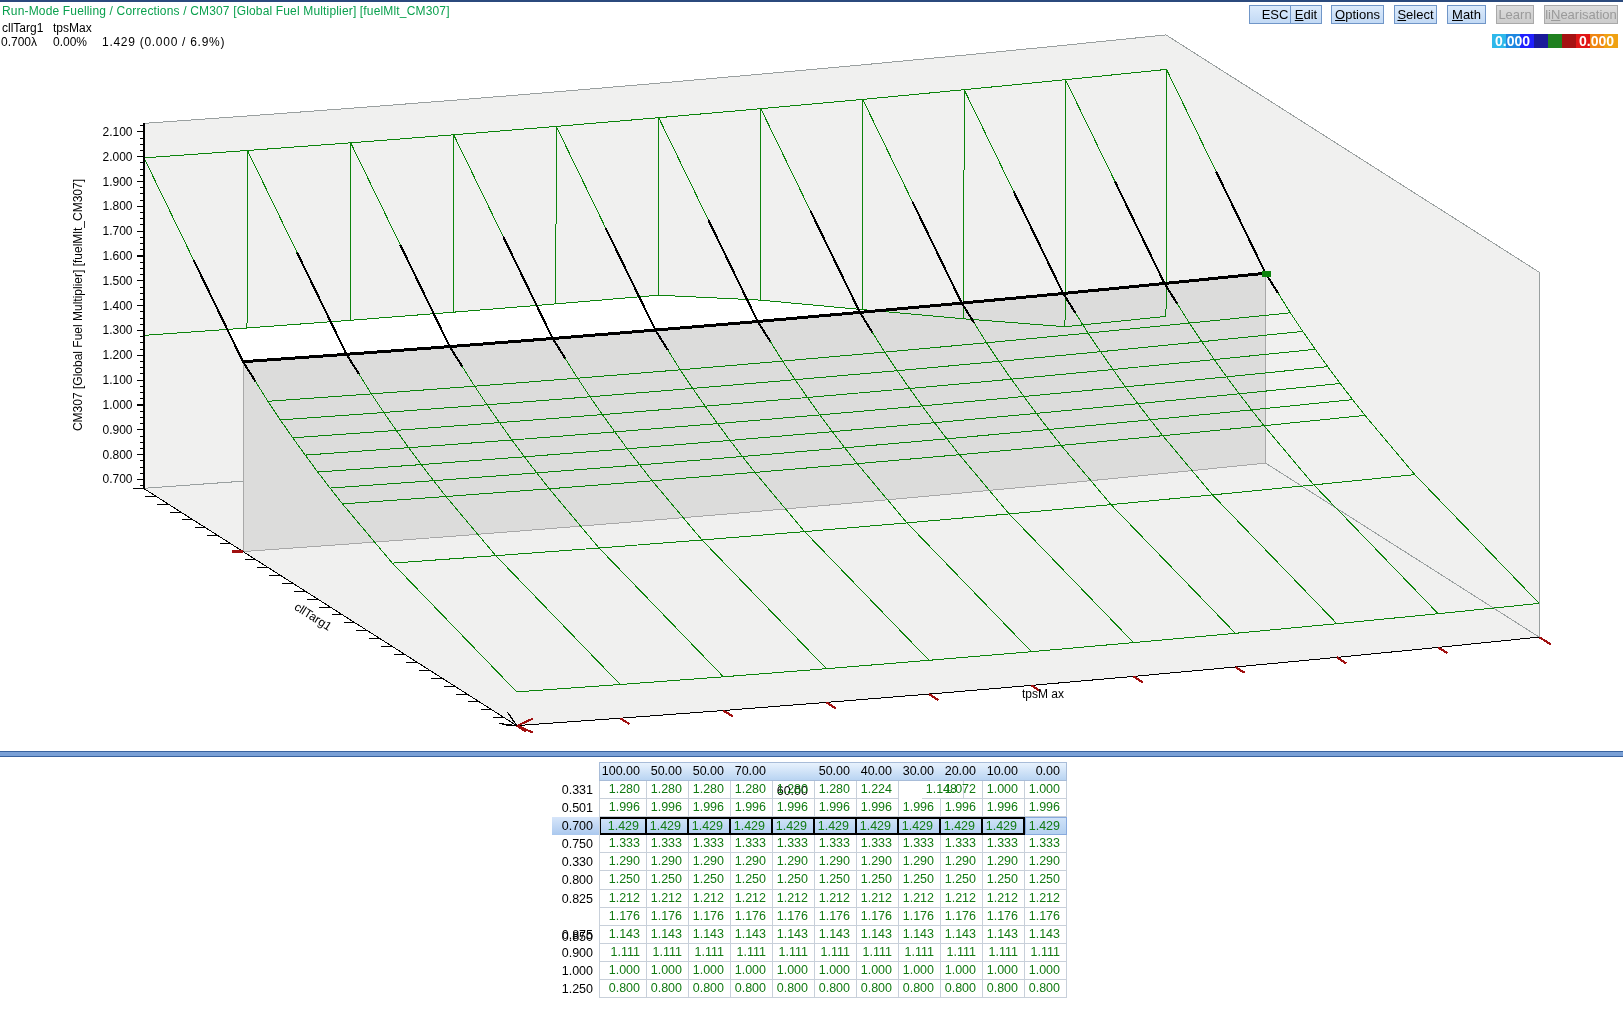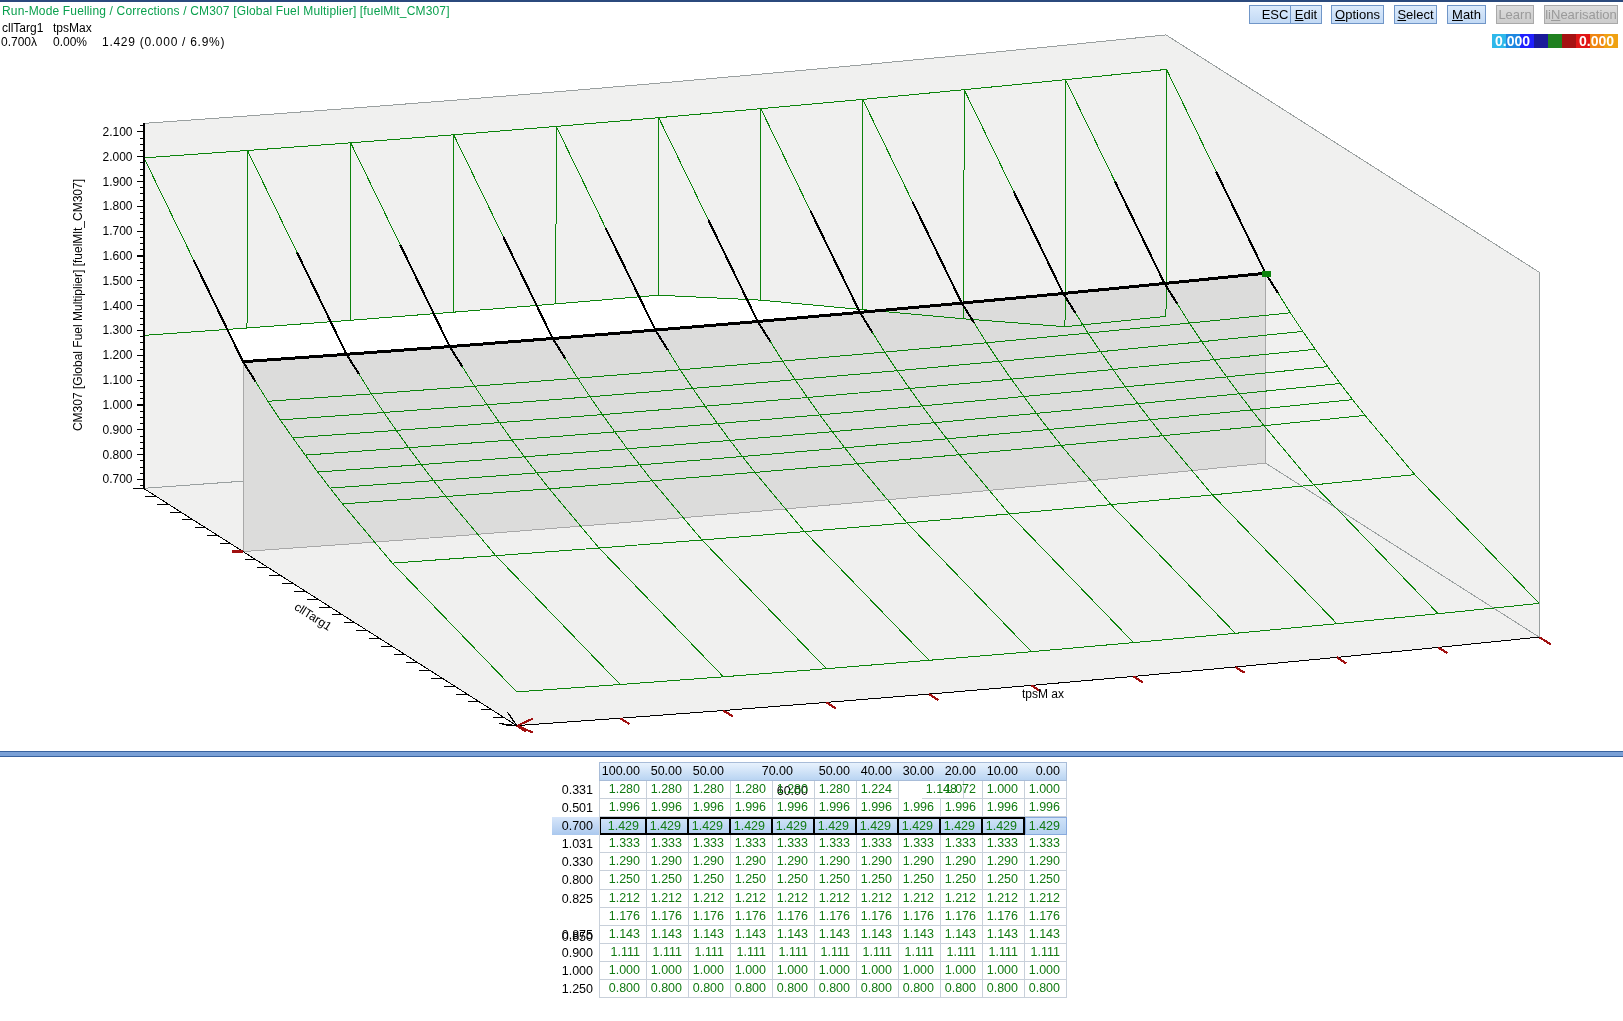--- a/index.html
+++ b/index.html
@@ -261,21 +261,21 @@
       <div style="position:absolute;left:97.7px;top:0;width:14px;height:13.5px;background:#ef8612"></div>
       <div style="position:absolute;left:111.6px;top:0;width:14px;height:13.5px;background:#efa112"></div>
       <span class="t" style="left:3px">0.000</span>
       <span class="t" style="left:87px">0.000</span>
     </div>
 <div class="divider"></div>
 <div class="thead" style="left:599px;top:762px;width:468px;height:19px"></div>
     <div class="hc" style="left:599px;top:762px;width:48px">100.00</div>
     <div class="hc" style="left:647px;top:762px;width:42px">50.00</div>
     <div class="hc" style="left:689px;top:762px;width:42px">50.00</div>
-    <div class="hc" style="left:758px;top:762px;width:42px">70.00</div>
+    <div class="hc" style="left:731px;top:762px;width:42px">70.00</div>
     <div class="hc" style="left:773px;top:782px;width:42px">60.00</div>
     <div class="hc" style="left:815px;top:762px;width:42px">50.00</div>
     <div class="hc" style="left:857px;top:762px;width:42px">40.00</div>
     <div class="hc" style="left:899px;top:762px;width:42px">30.00</div>
     <div class="hc" style="left:941px;top:762px;width:42px">20.00</div>
     <div class="hc" style="left:983px;top:762px;width:42px">10.00</div>
     <div class="hc" style="left:1025px;top:762px;width:42px">0.00</div>
     <div class="rl" style="left:552px;top:781px;width:47px;height:18px;line-height:18px">0.331</div>
     <div class="c" style="left:599px;top:781px;width:48px;height:18px">
       <span>1.280</span>
@@ -371,21 +371,21 @@
     </div>
     <div class="c selc" style="left:941px;top:817px;width:42px;height:18px">
       <span>1.429</span>
     </div>
     <div class="c selc" style="left:983px;top:817px;width:42px;height:18px">
       <span>1.429</span>
     </div>
     <div class="c selc-last" style="left:1025px;top:817px;width:42px;height:18px">
       <span>1.429</span>
     </div>
-    <div class="rl" style="left:552px;top:835px;width:47px;height:18px;line-height:18px">1.031</div>
+    <div class="rl" style="left:552px;top:835px;width:47px;height:18px;line-height:18px">0.750</div>
     <div class="c" style="left:599px;top:835px;width:48px;height:18px">
       <span>1.333</span>
     </div>
     <div class="c" style="left:647px;top:835px;width:42px;height:18px">
       <span>1.333</span>
     </div>
     <div class="c" style="left:689px;top:835px;width:42px;height:18px">
       <span>1.333</span>
     </div>
     <div class="c" style="left:731px;top:835px;width:42px;height:18px">

